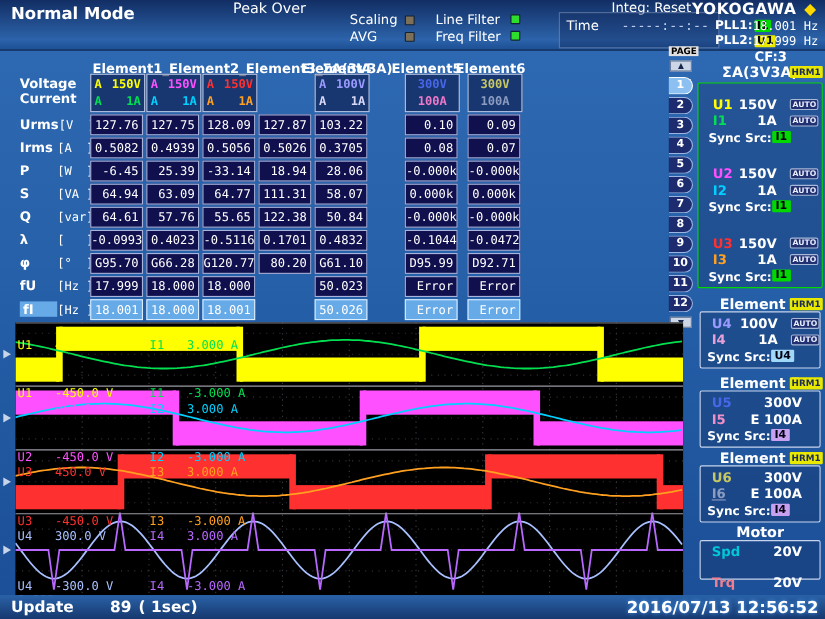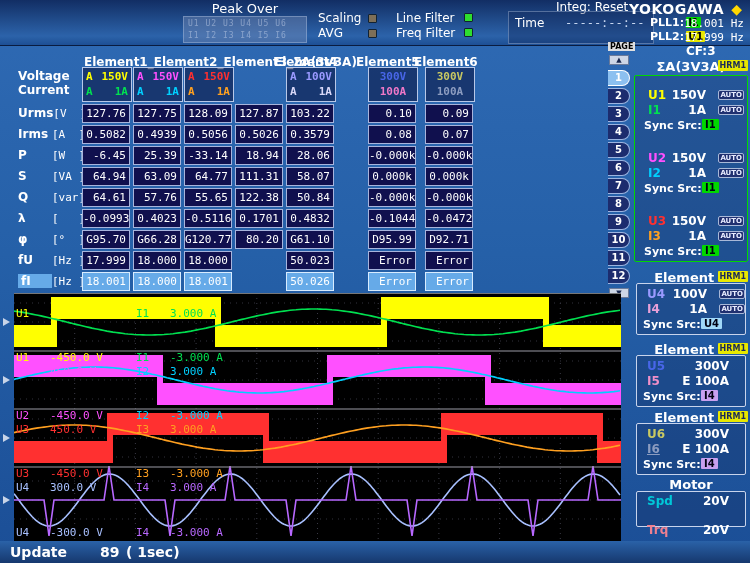--- a/index.html
+++ b/index.html
@@ -84,26 +84,23 @@
   background:linear-gradient(180deg,#2a62a8,#16386e)}
 .upd{position:absolute;top:3px;font:bold 14px "DejaVu Sans",sans-serif}
 .datetime{position:absolute;right:6px;top:2px;font:bold 15px "DejaVu Sans",sans-serif;text-shadow:0 0 4px #4a9af0}
 </style>
 </head>
 <body>
 
 <div class="screen">
 
   <div class="topbar">
+    <div class="mode">Normal Mode</div>
 
     <div class="peaklab">Peak Over</div>
-    <div class="peakbox">
-      <span class="peakrow" style="top:2px">U1 U2 U3 U4 U5 U6</span>
-      <span class="peakrow" style="top:14px">I1 I2 I3 I4 I5 I6</span>
-    </div>
 
     <span class="tbsmall" style="left:318px;top:11px">Scaling</span>
     <span class="ind dim" style="left:368px;top:14px"></span>
     <span class="tbsmall" style="left:318px;top:26px">AVG</span>
     <span class="ind dim" style="left:368px;top:29px"></span>
 
     <span class="tbsmall" style="left:396px;top:11px">Line Filter</span>
     <span class="ind grn" style="left:464px;top:13px"></span>
     <span class="tbsmall" style="left:396px;top:26px">Freq Filter</span>
     <span class="ind grn" style="left:464px;top:28px"></span>
@@ -204,21 +201,21 @@
       <div class="cell c4">103.22</div>
       <div class="cell c5">0.10</div>
       <div class="cell c6">0.09</div>
     </div>
     <div class="trow" style="top:125px">
       <div class="rlab"><span class="rname">Irms</span><span class="runit">[A  ]</span></div>
       <div class="cell c0">0.5082</div>
       <div class="cell c1">0.4939</div>
       <div class="cell c2">0.5056</div>
       <div class="cell c3">0.5026</div>
-      <div class="cell c4">0.3579</div>
+      <div class="cell c4">0.3705</div>
       <div class="cell c5">0.08</div>
       <div class="cell c6">0.07</div>
     </div>
     <div class="trow" style="top:146px">
       <div class="rlab"><span class="rname">P</span><span class="runit">[W  ]</span></div>
       <div class="cell c0">-6.45</div>
       <div class="cell c1">25.39</div>
       <div class="cell c2">-33.14</div>
       <div class="cell c3">18.94</div>
       <div class="cell c4">28.06</div>
@@ -516,15 +513,16 @@
 
   <div class="mark" style="top:318px"></div>
   <div class="mark" style="top:376px"></div>
   <div class="mark" style="top:434px"></div>
   <div class="mark" style="top:496px"></div>
 
   <div class="bottombar">
     <span class="upd" style="left:10px">Update</span>
     <span class="upd" style="left:100px">89</span>
     <span class="upd" style="left:126px">(   1sec)</span>
+    <span class="datetime">2016/07/13 12:56:52</span>
   </div>
 
 </div>
 
 </body></html>

